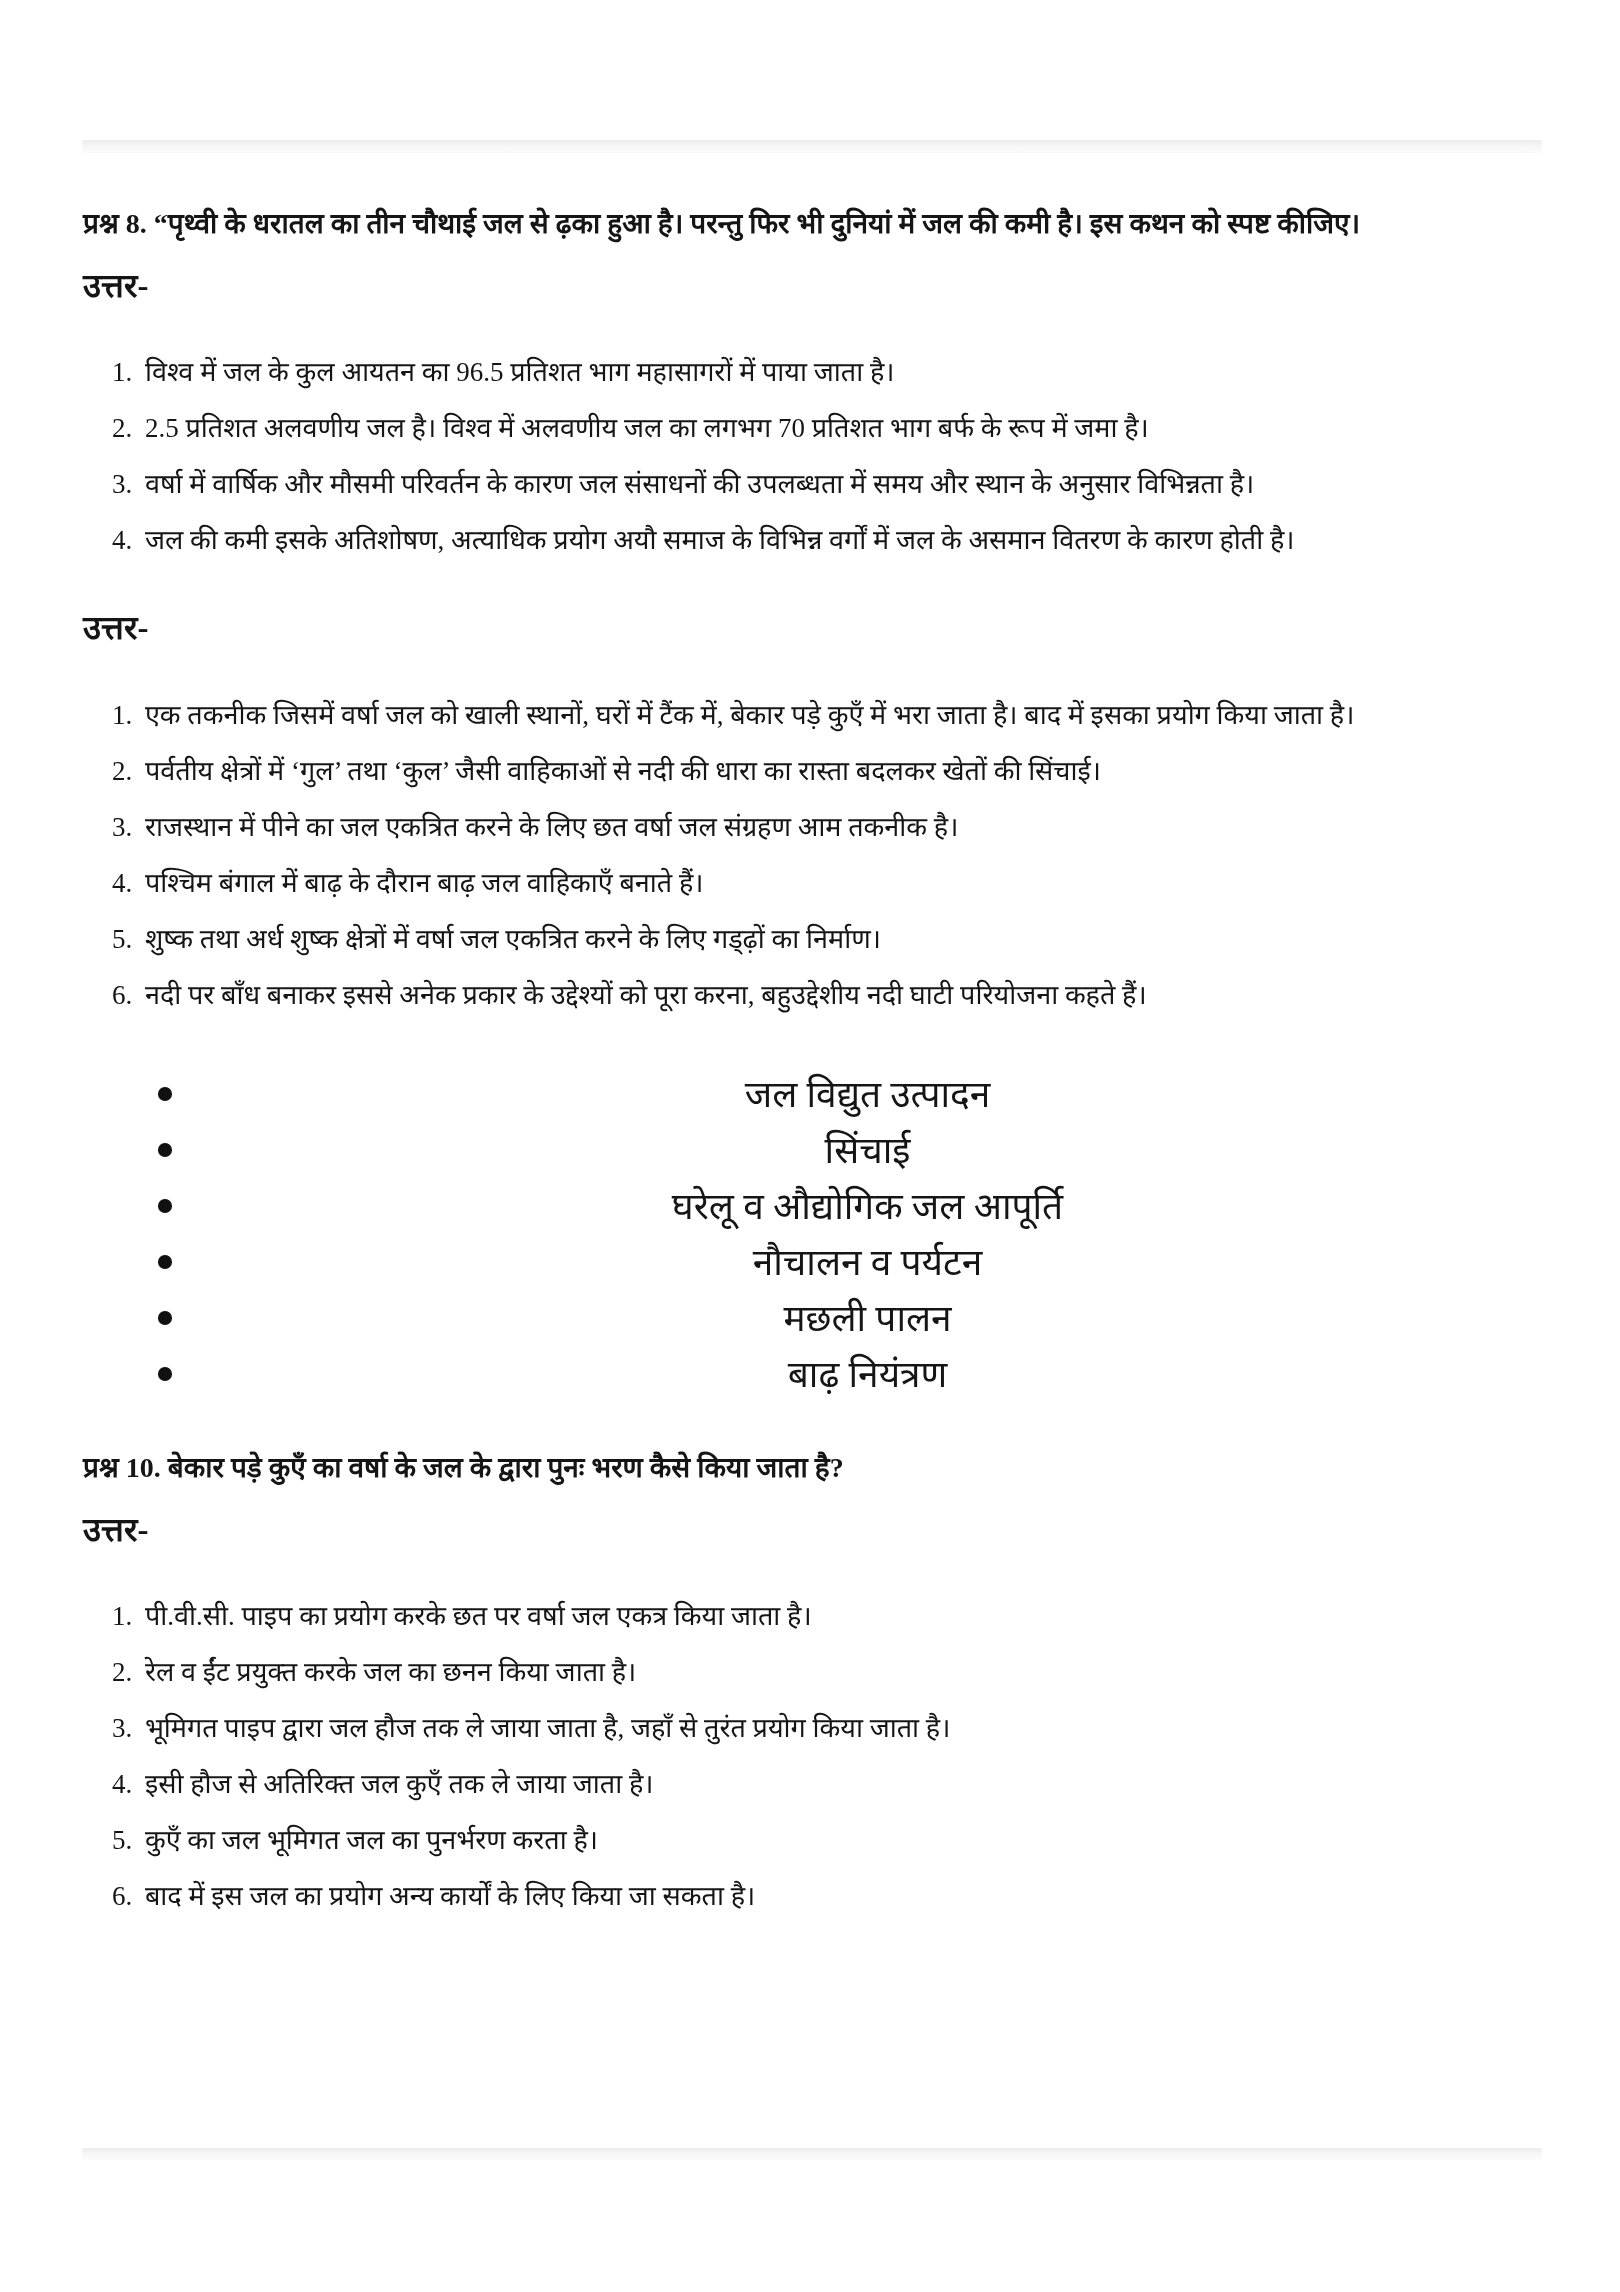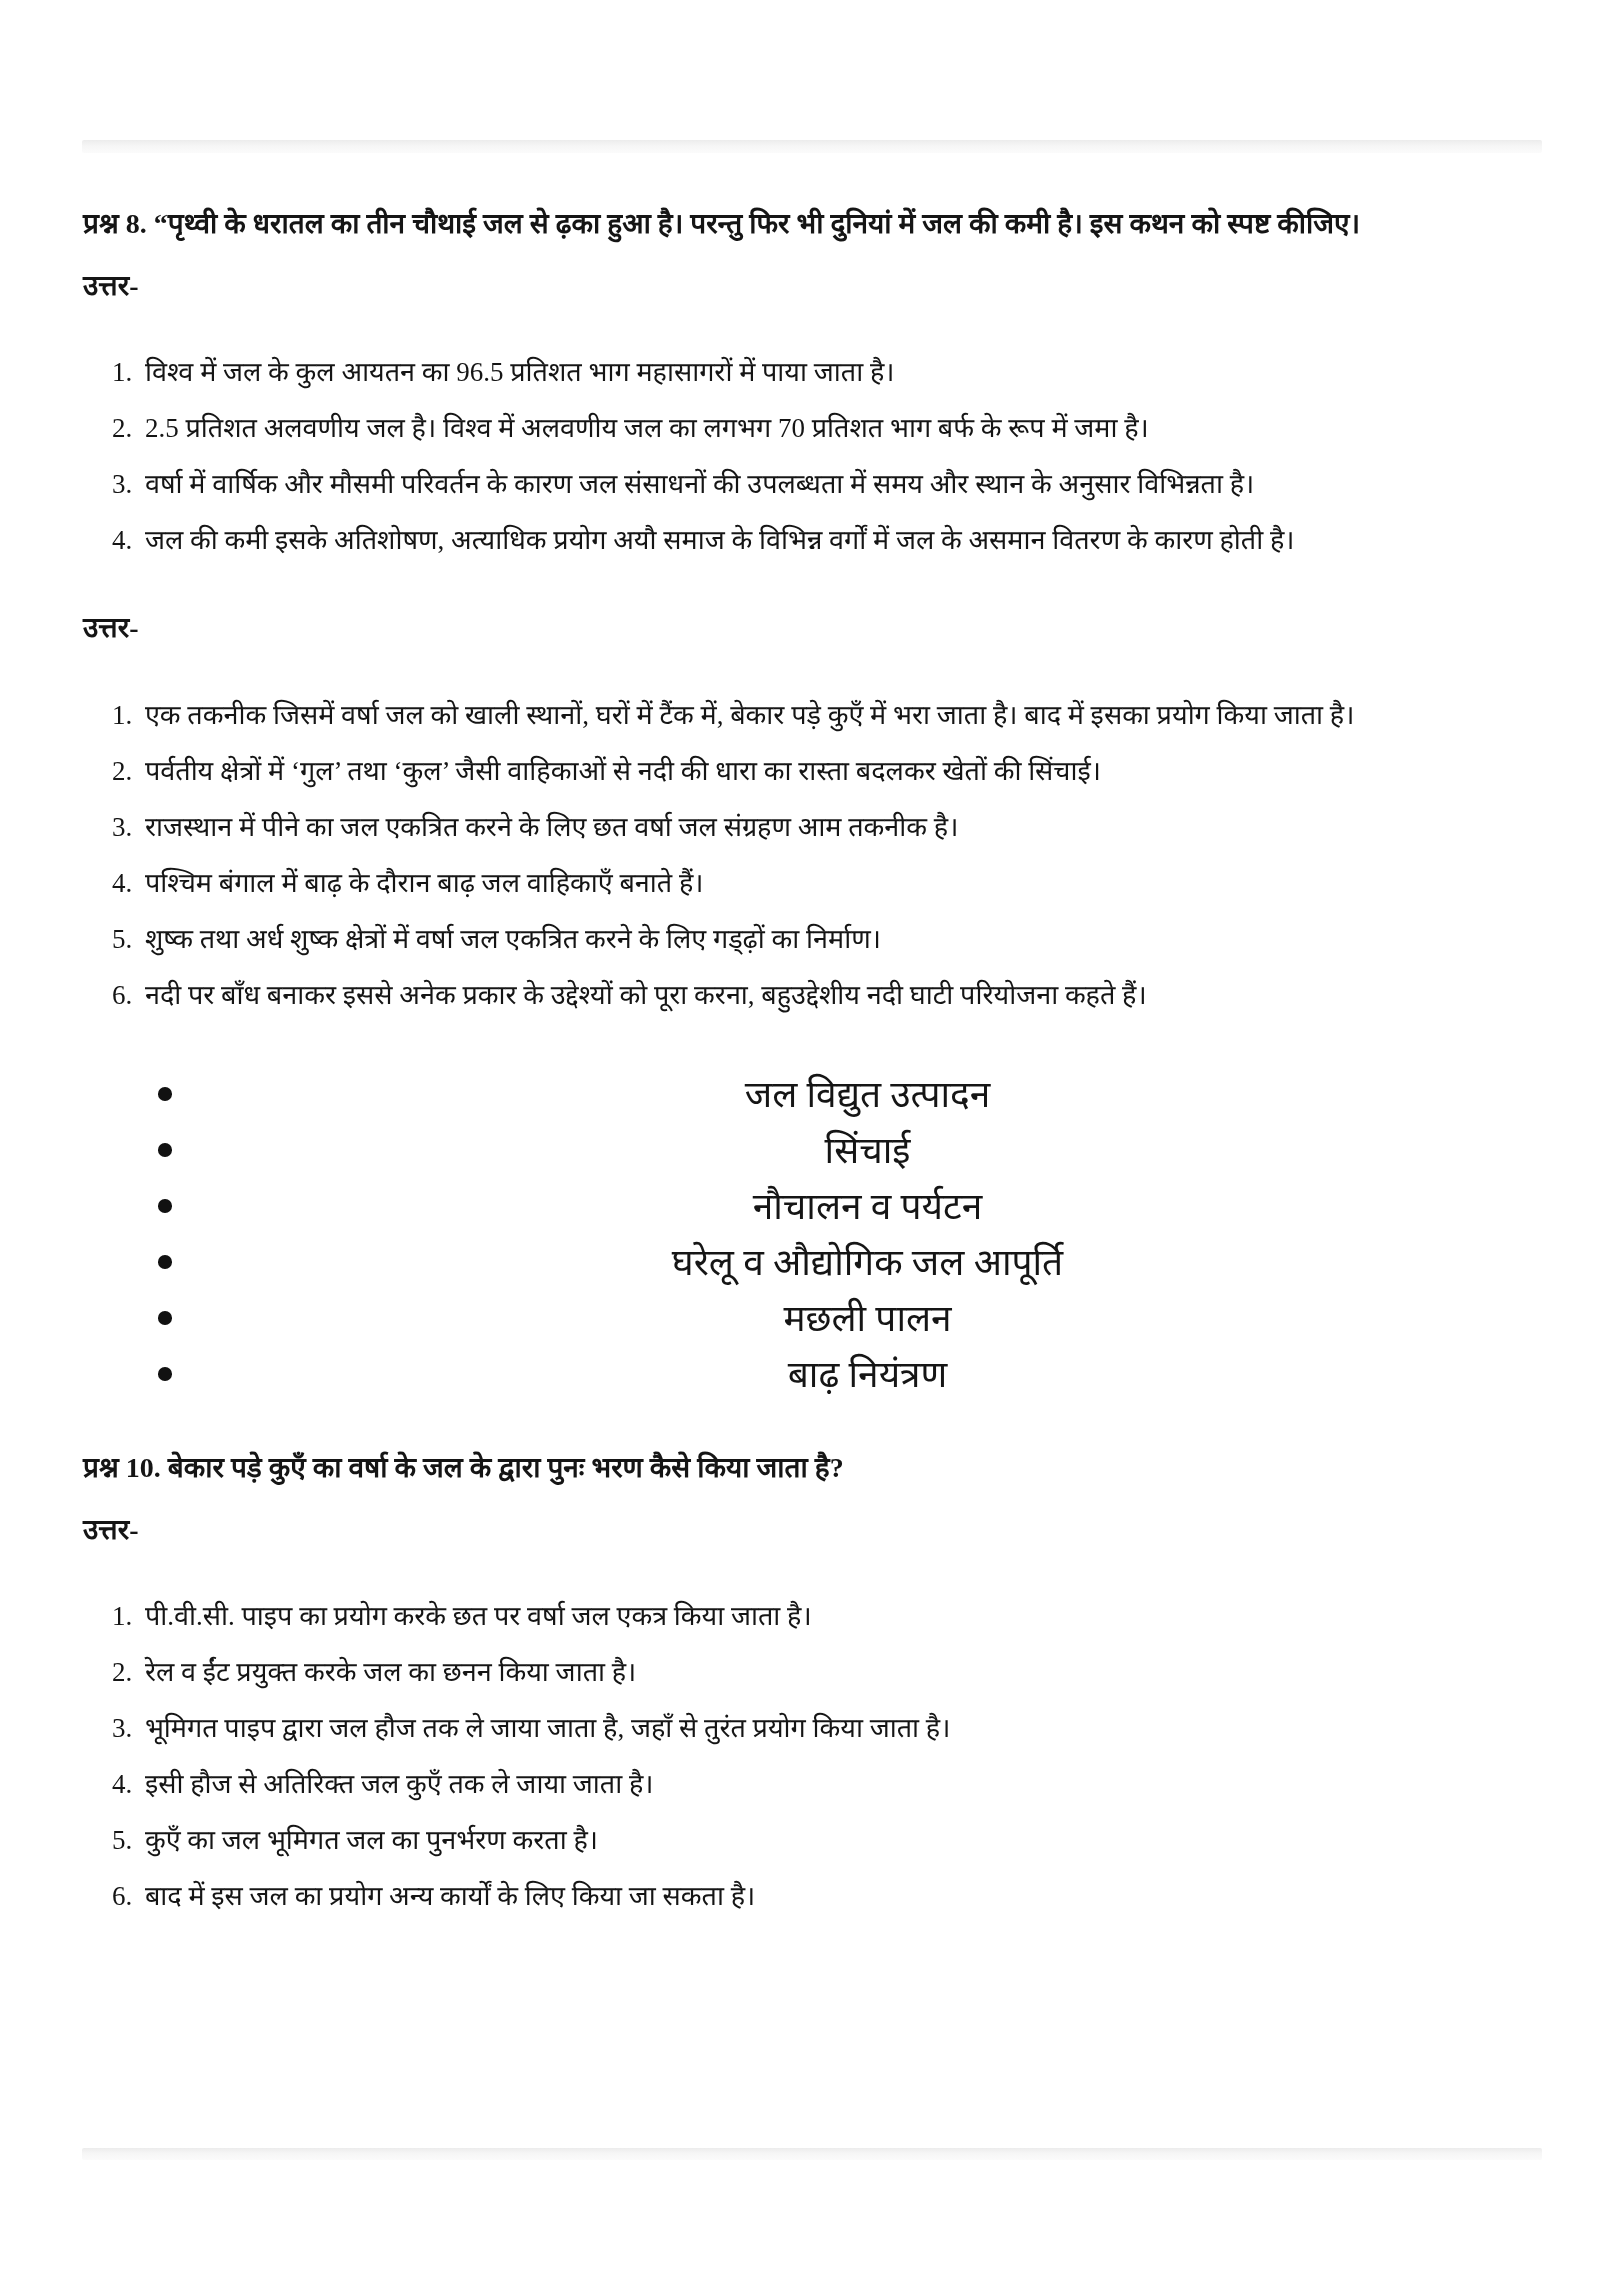--- a/index.html
+++ b/index.html
@@ -32,21 +32,21 @@
   }
   .question {
     margin: 0;
     font-weight: 700;
     font-size: 28px;
     line-height: 62px;
   }
   .answer-label {
     margin: 0;
     font-weight: 700;
-    font-size: 28px;
+    font-size: 33px;
     line-height: 62px;
   }
   ol.points {
     margin: 27.4px 0 29px 0;
     padding-left: 56px;
     font-size: 27px;
     line-height: 56px;
     list-style: decimal outside;
   }
   ol.points li { padding-left: 5.9px; }
@@ -117,26 +117,26 @@
             <span>जल विद्युत उत्पादन</span>
           </li>
 
           <li>
             <span class="dot"></span>
             <span>सिंचाई</span>
           </li>
 
           <li>
             <span class="dot"></span>
-            <span>नौचालन व पर्यटन</span>
+            <span>घरेलू व औद्योगिक जल आपूर्ति</span>
           </li>
 
           <li>
             <span class="dot"></span>
-            <span>घरेलू व औद्योगिक जल आपूर्ति</span>
+            <span>नौचालन व पर्यटन</span>
           </li>
 
           <li>
             <span class="dot"></span>
             <span>मछली पालन</span>
           </li>
 
           <li>
             <span class="dot"></span>
             <span>बाढ़ नियंत्रण</span>

